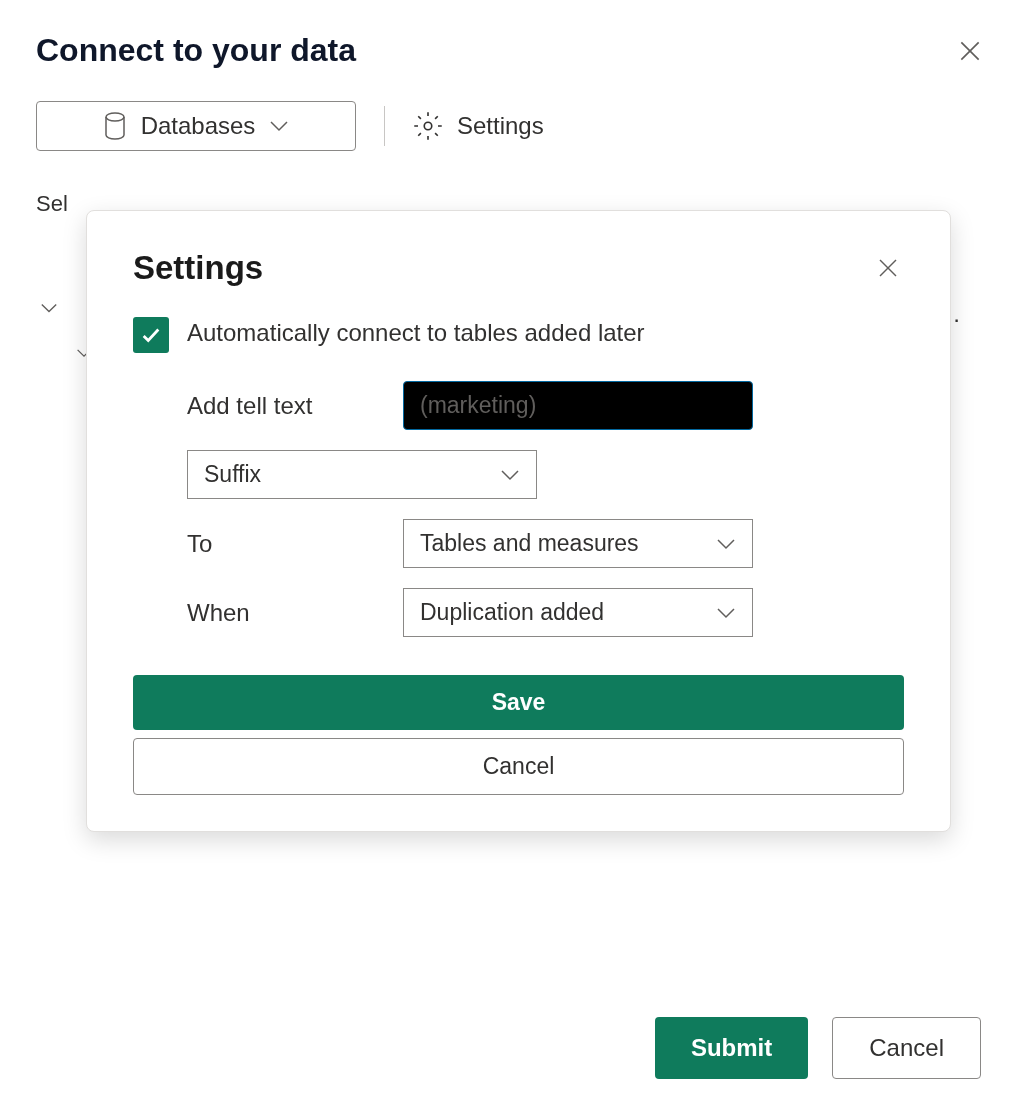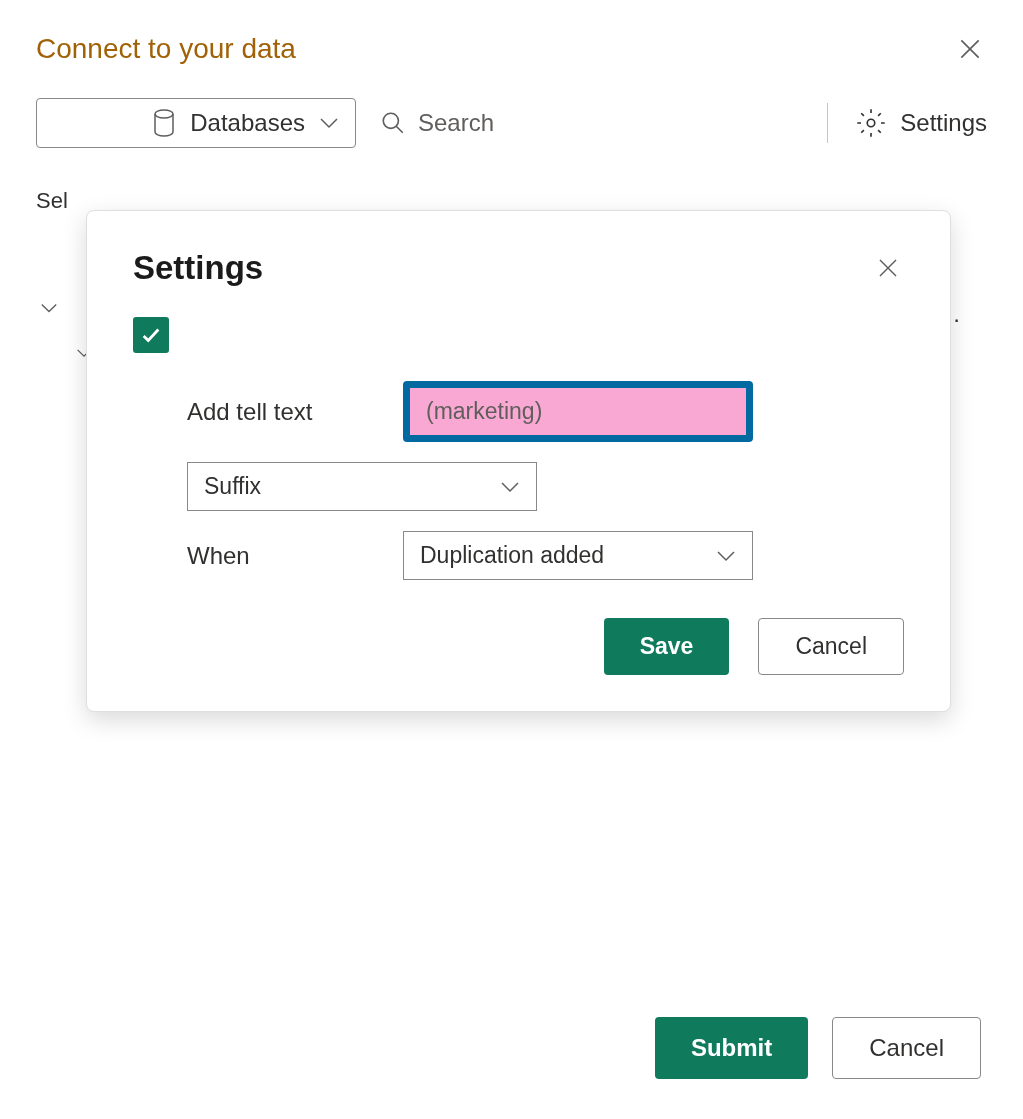--- a/index.html
+++ b/index.html
@@ -19,23 +19,23 @@
       padding: 32px 36px;
       position: relative;
     }
     .page-header {
       display: flex;
       justify-content: space-between;
       align-items: center;
       margin-bottom: 32px;
     }
     .page-title {
-      font-size: 28px;
-      font-weight: 400;
-      color: #a16207;
+      font-size: 32px;
+      font-weight: 700;
+      color: #0f172a;
     }
     .close-main {
       cursor: pointer;
       padding: 4px;
       display: flex;
       align-items: center;
       justify-content: center;
     }
     .toolbar {
       display: flex;
@@ -45,21 +45,21 @@
     }
     .dropdown {
       border: 1px solid #8a8886;
       border-radius: 4px;
       padding: 10px 16px;
       display: flex;
       align-items: center;
       gap: 14px;
       min-width: 320px;
       cursor: pointer;
-      justify-content: flex-end;
+      justify-content: center;
     }
     .dropdown-left {
       display: flex;
       align-items: center;
       gap: 14px;
     }
     .dropdown-label {
       font-size: 24px;
       color: #323130;
     }
@@ -172,45 +172,46 @@
       align-items: center;
       margin-bottom: 20px;
       margin-left: 54px;
     }
     .form-label {
       width: 216px;
       font-size: 24px;
       color: #323130;
     }
     .form-input {
-      border: 7px solid #0369a1;
+      border: 1px solid #0369a1;
       border-radius: 4px;
       padding: 10px 16px;
       font-size: 23px;
       width: 350px;
       color: #605e5c;
-      background: #f9a8d4;
+      background: #000000;
     }
     .form-select {
       border: 1px solid #8a8886;
       border-radius: 0;
       padding: 10px 16px;
       font-size: 23px;
       width: 350px;
       display: flex;
       justify-content: space-between;
       align-items: center;
       cursor: pointer;
       color: #323130;
     }
     .modal-footer {
       display: flex;
       justify-content: flex-end;
-      gap: 29px;
+      gap: 8px;
       margin-top: 38px;
+      flex-direction: column;
     }
     .btn-primary {
       background: #0f7b5c;
       color: #ffffff;
       border: none;
       padding: 14px 36px;
       font-size: 23px;
       font-weight: 600;
       border-radius: 4px;
       cursor: pointer;
@@ -272,27 +273,20 @@
           <ellipse cx="12" cy="5" rx="9" ry="4"></ellipse>
           <path d="M3 5 L3 23 A9 4 0 0 0 21 23 L21 5"></path>
         </svg>
         <span class="dropdown-label">Databases</span>
       </div>
       <svg width="20" height="12" viewBox="0 0 20 12" fill="none" stroke="#605e5c" stroke-width="1.5">
         <polyline points="2,2 10,10 18,2"></polyline>
       </svg>
     </div>
 
-    <div class="search-area">
-      <svg width="26" height="26" viewBox="0 0 24 24" fill="none" stroke="#605e5c" stroke-width="1.5">
-        <circle cx="10" cy="10" r="7"></circle>
-        <line x1="15" y1="15" x2="21" y2="21"></line>
-      </svg>
-      <span class="search-placeholder">Search</span>
-    </div>
 
     <div class="vertical-divider"></div>
 
     <div class="settings-btn">
       <svg width="30" height="30" viewBox="0 0 24 24" fill="none" stroke="#323130" stroke-width="1.3">
         <circle cx="12" cy="12" r="3"></circle>
         <path d="M12 1v3M12 20v3M4.2 4.2l2.1 2.1M17.7 17.7l2.1 2.1M1 12h3M20 12h3M4.2 19.8l2.1-2.1M17.7 6.3l2.1-2.1"></path>
       </svg>
       <span>Settings</span>
     </div>
@@ -323,37 +317,47 @@
       </svg>
     </div>
   </div>
 
   <div class="checkbox-row">
     <div class="checkbox">
       <svg width="22" height="22" viewBox="0 0 24 24" fill="none" stroke-width="3">
         <polyline points="4,13 9,18 20,6"></polyline>
       </svg>
     </div>
+    <div class="checkbox-label">Automatically connect to tables added later</div>
   </div>
 
 
   <div class="form-group">
     <div class="form-label">Add tell text</div>
     <input class="form-input" value="(marketing)" style="">
   </div>
 
   <div class="form-group">
     <div class="form-select">
       <span>Suffix</span>
       <svg width="20" height="12" viewBox="0 0 20 12" fill="none" stroke="#605e5c" stroke-width="1.5">
         <polyline points="2,2 10,10 18,2"></polyline>
       </svg>
     </div>
   </div>
 
+  <div class="form-group">
+    <div class="form-label">To</div>
+    <div class="form-select">
+      <span>Tables and measures</span>
+      <svg width="20" height="12" viewBox="0 0 20 12" fill="none" stroke="#605e5c" stroke-width="1.5">
+        <polyline points="2,2 10,10 18,2"></polyline>
+      </svg>
+    </div>
+  </div>
 
   <div class="form-group">
     <div class="form-label">When</div>
     <div class="form-select">
       <span>Duplication added</span>
       <svg width="20" height="12" viewBox="0 0 20 12" fill="none" stroke="#605e5c" stroke-width="1.5">
         <polyline points="2,2 10,10 18,2"></polyline>
       </svg>
     </div>
   </div>

